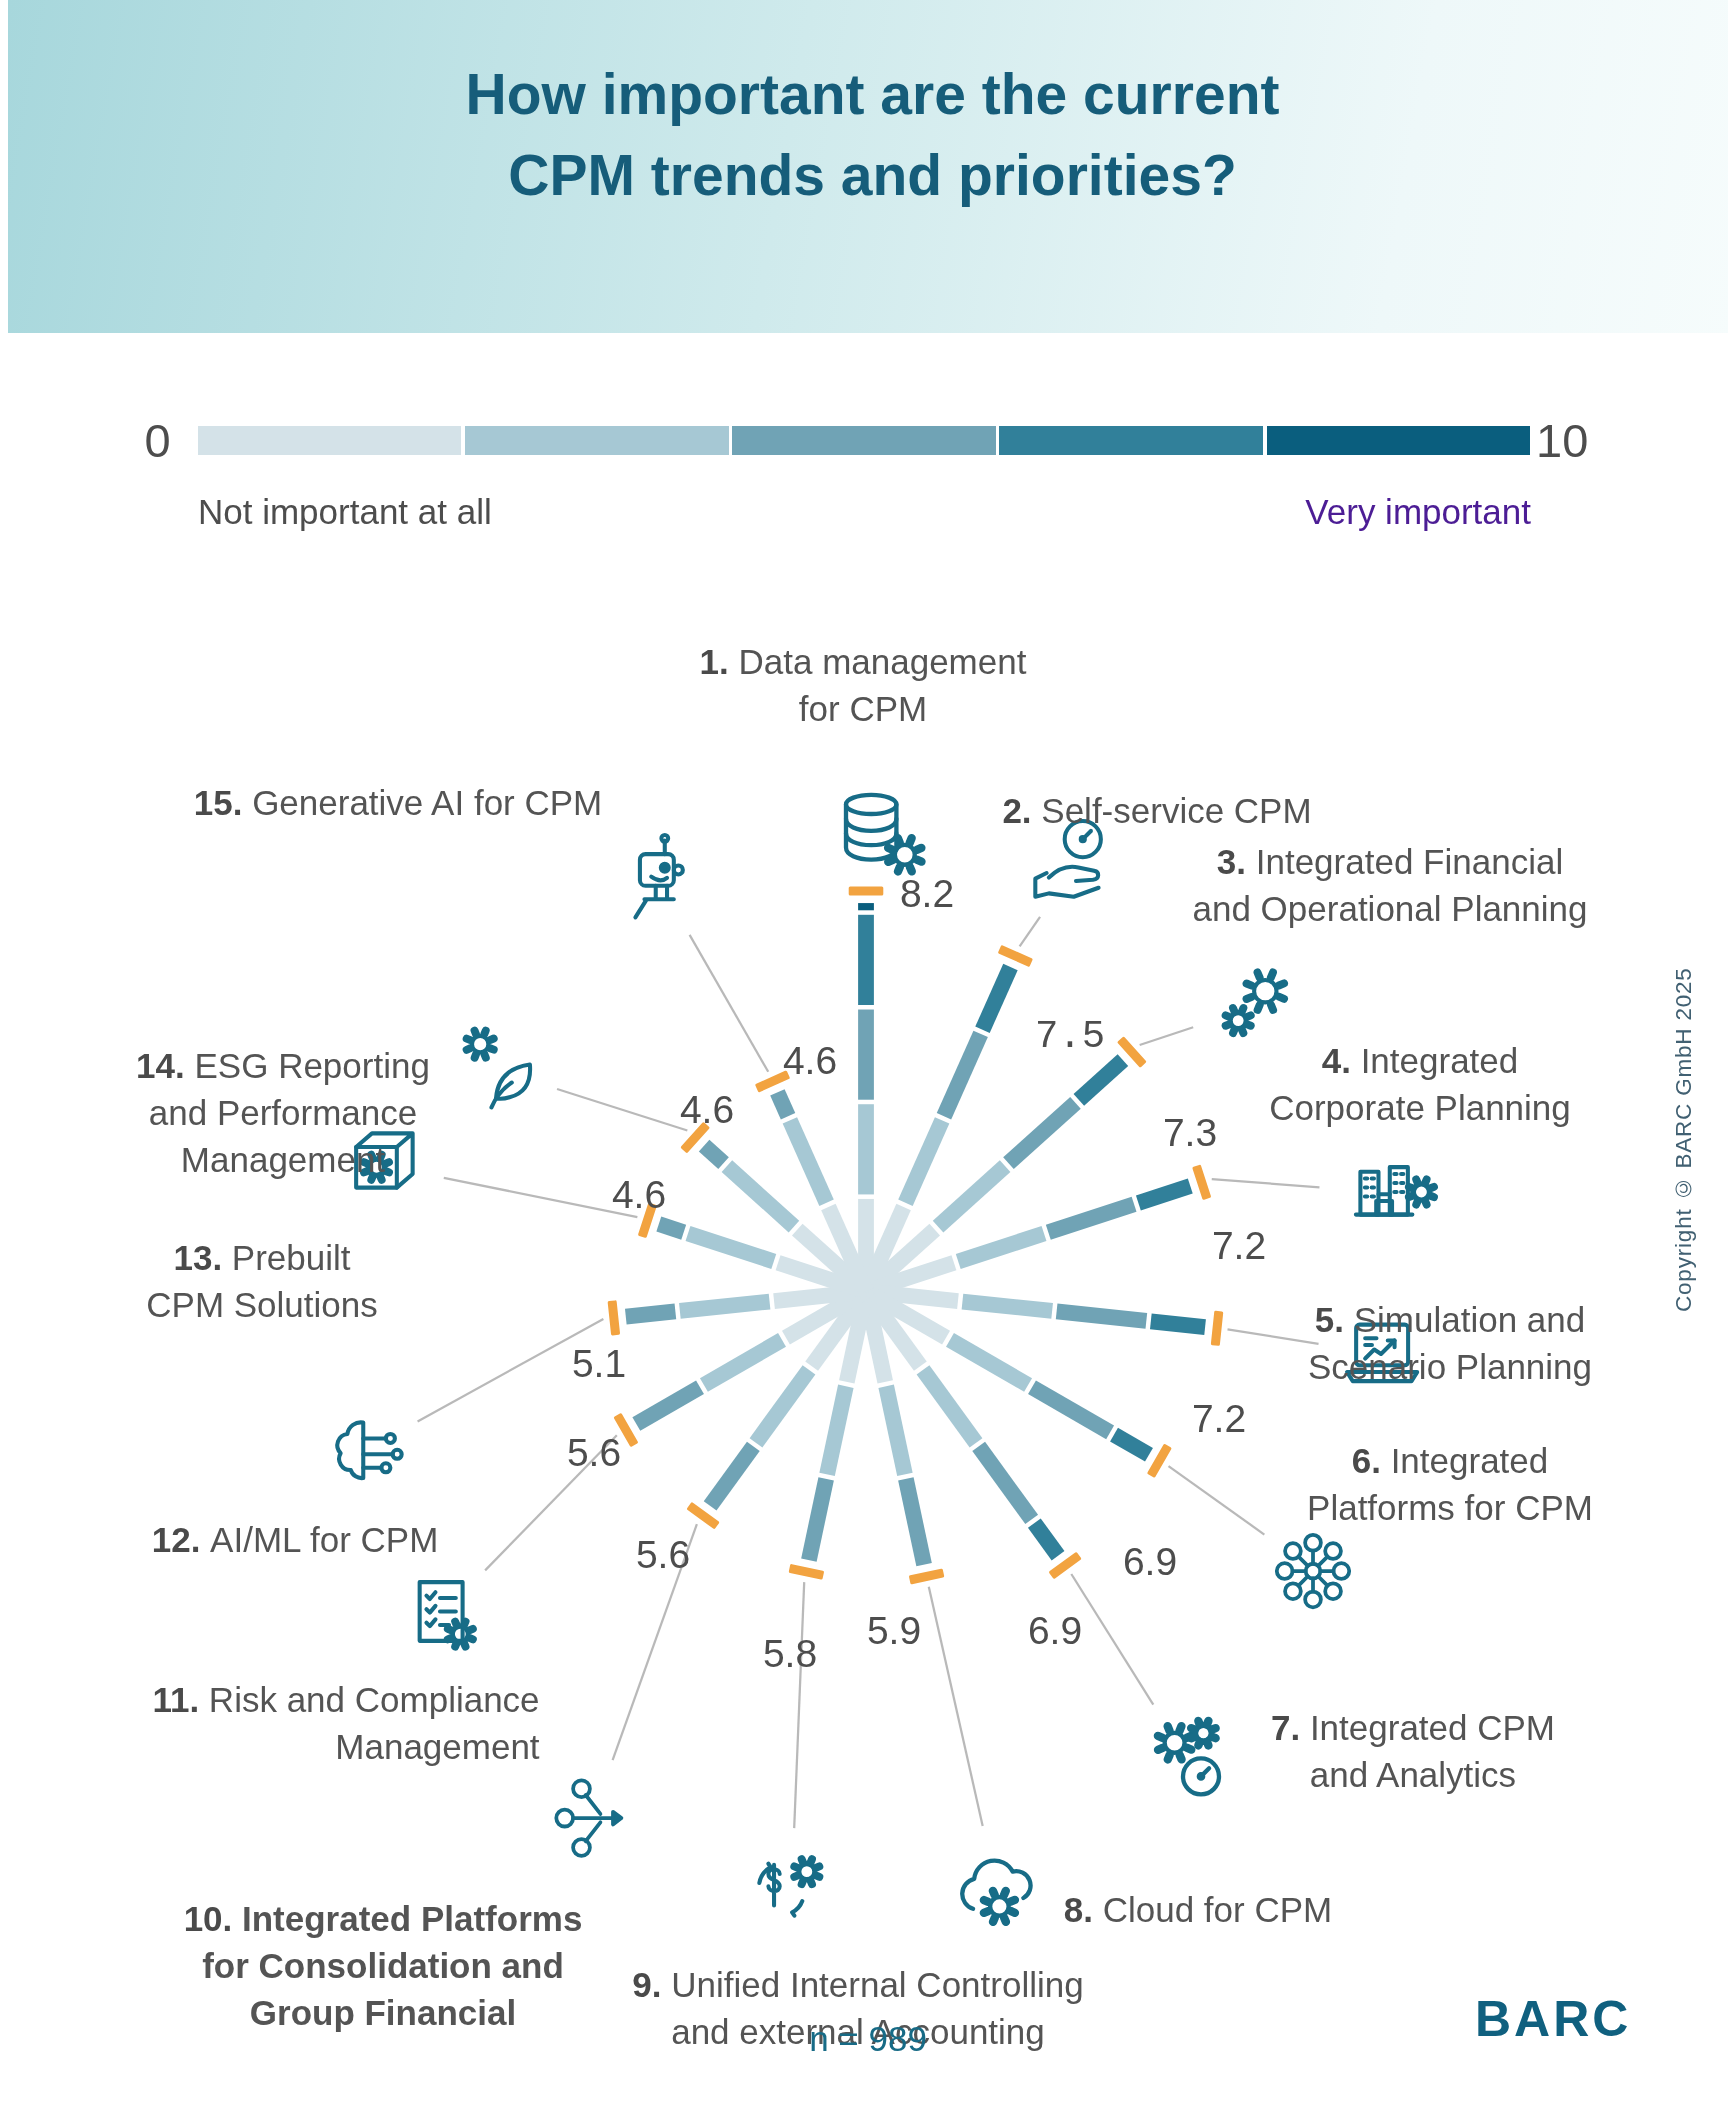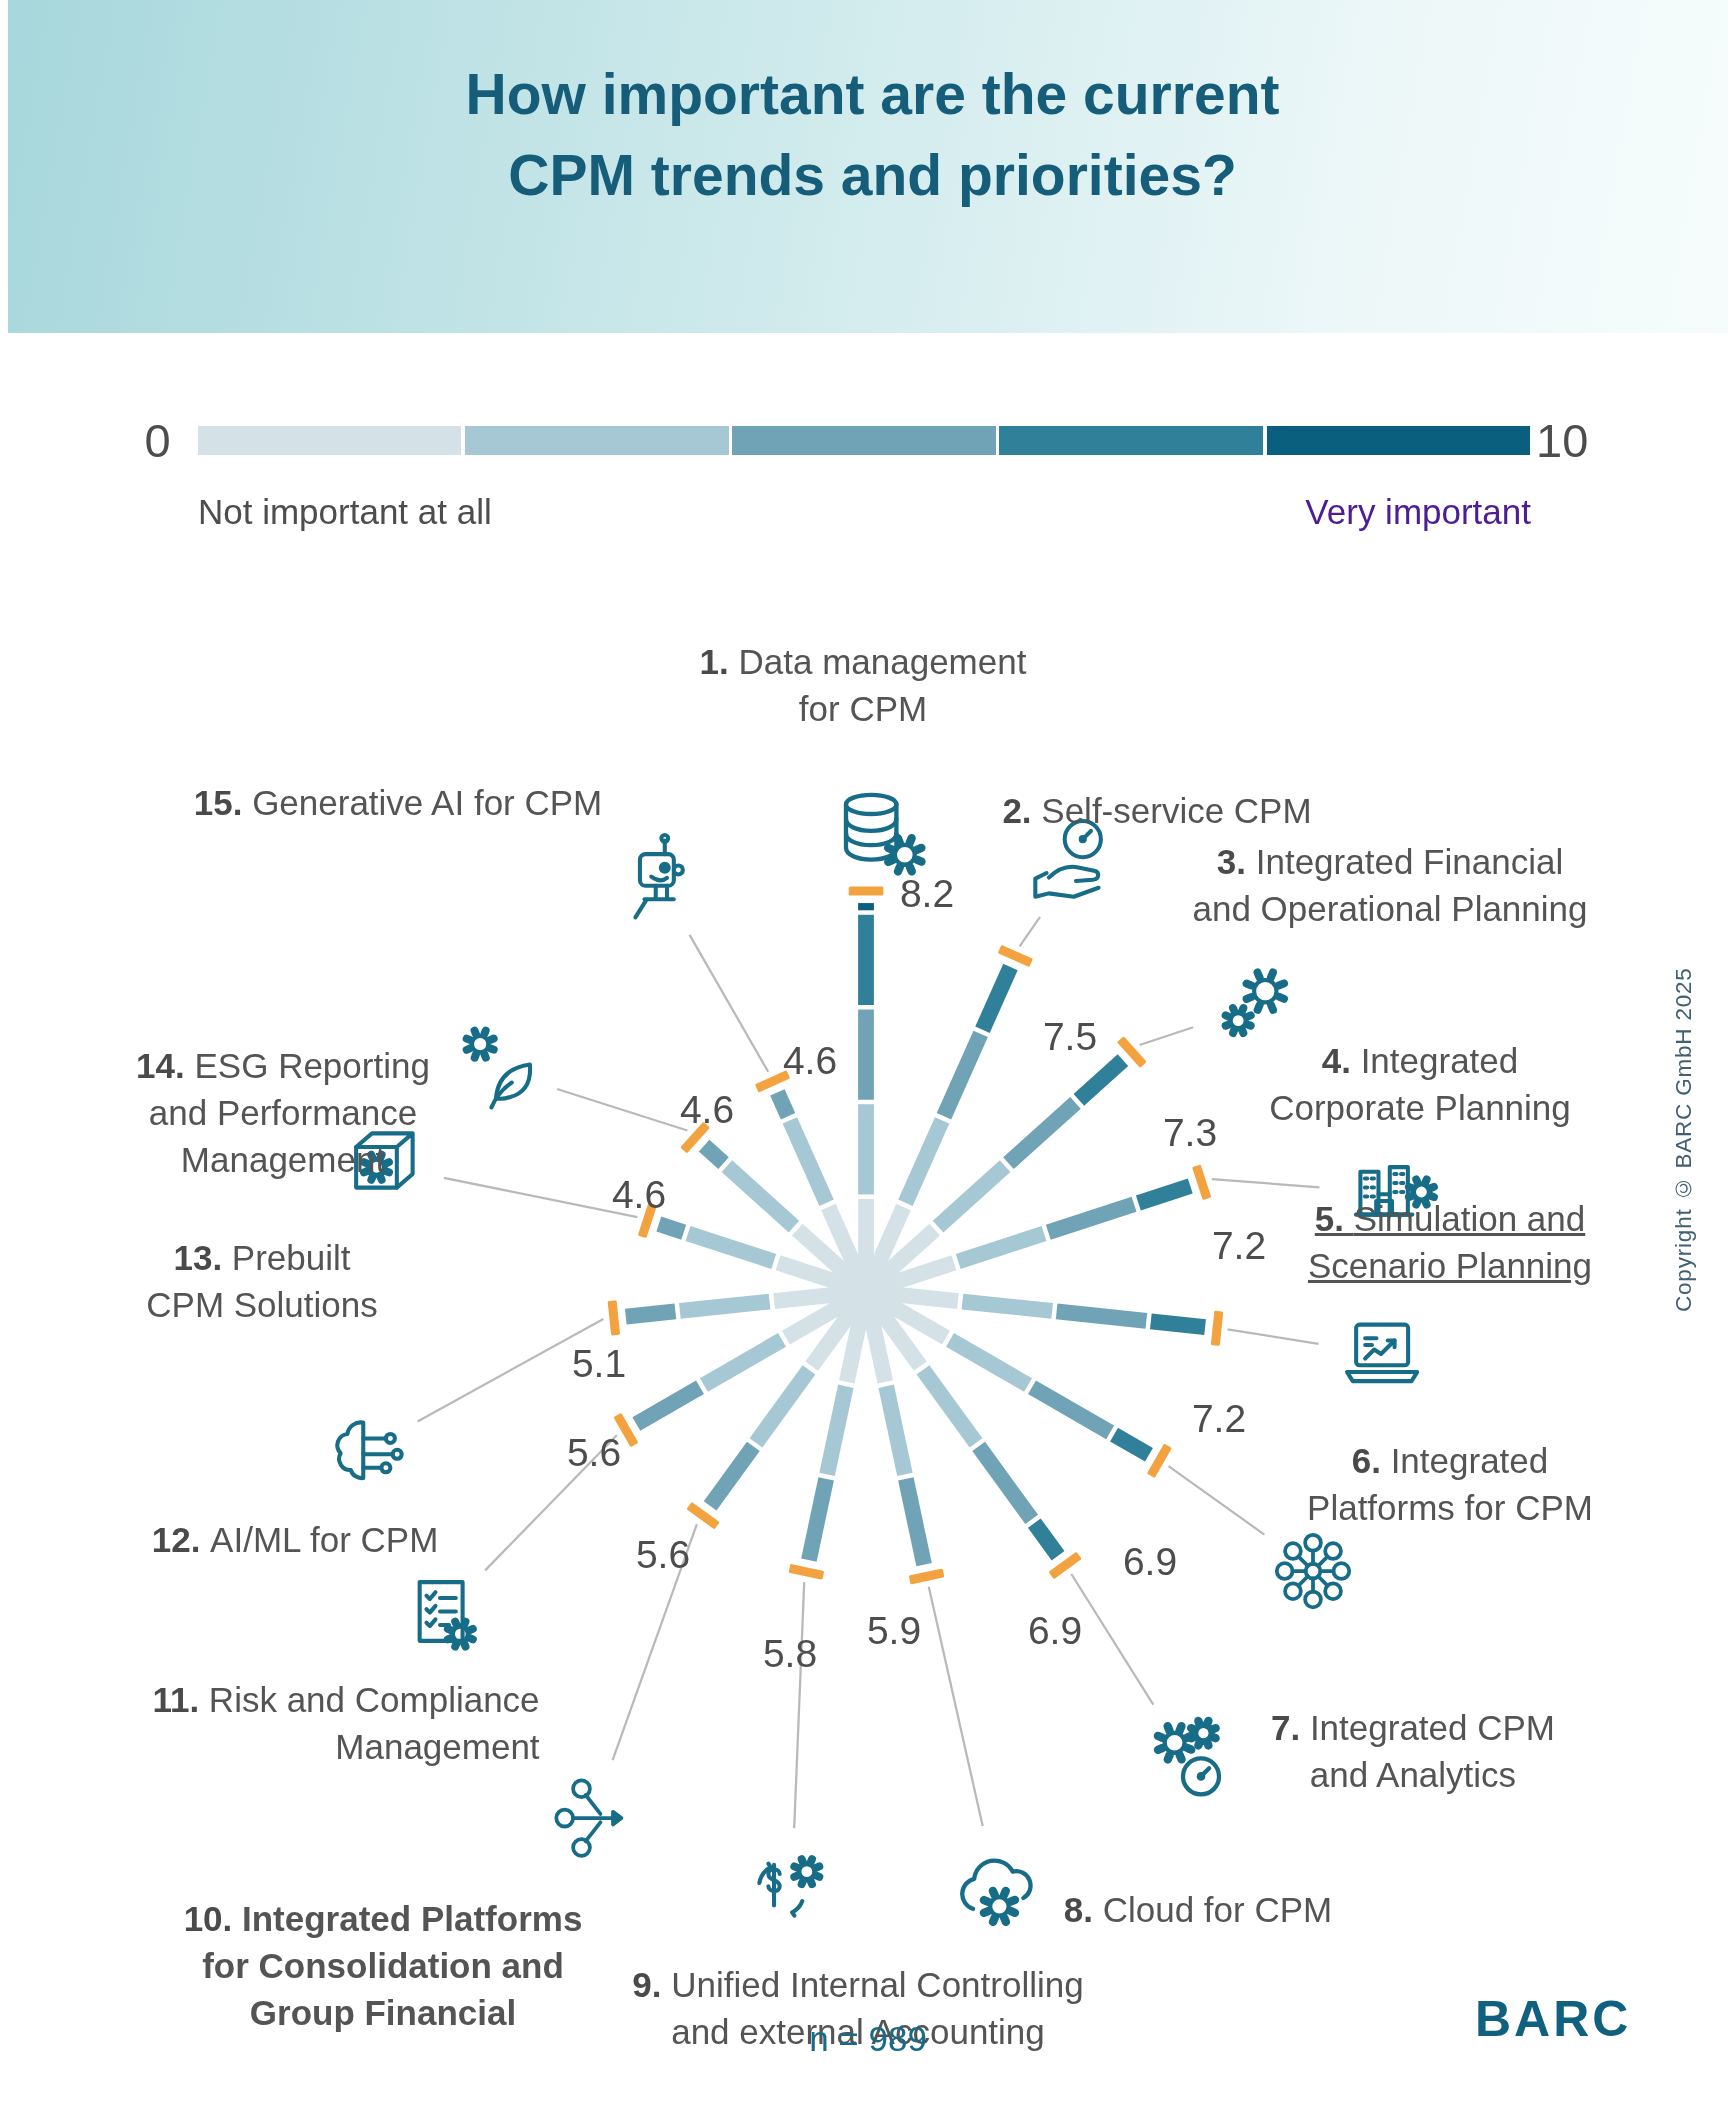--- a/index.html
+++ b/index.html
@@ -186,21 +186,21 @@
       <svg width="113" height="113" viewBox="0 0 100 100" fill="none" stroke="#176c87" stroke-width="3.6" stroke-linecap="round" stroke-linejoin="round" style="color:#176c87">
         <circle cx="56" cy="28" r="16"></circle>
         <path d="M56 28 L63.2 20.8"></path>
         <circle cx="56" cy="28" r="1.8" fill="currentColor"></circle>
         <path d="M26 62c8-8 16-11 26-9l14 3c5 1 5 7-1 8l-15 1M24 58l-10 5v16l12-3 22 3 22-8"></path>
       </svg>
     </div>
     <div class="item-label" style="left: 1157px; top: 810px;">
       <div><b>2. </b>Self-service CPM</div>
     </div>
-    <div class="value-label" style="left: 1070px; top: 1037px;">7.5</div>
+    <div class="value-label" style="left: 1070px; top: 1037px; font-family: Liberation Mono, monospace;">7.5</div>
     <div class="icon-box" style="left: 1254px; top: 1007px;">
       <svg width="113" height="113" viewBox="0 0 100 100" fill="none" stroke="#176c87" stroke-width="3.6" stroke-linecap="round" stroke-linejoin="round" style="color:#176c87">
         <circle cx="60" cy="36" r="9.9"></circle>
         <path stroke-width="7" d="M72.0 40.9 L76.6 42.8 M65.0 48.0 L66.9 52.6 M55.1 48.0 L53.2 52.6 M48.0 41.0 L43.4 42.9 M48.0 31.1 L43.4 29.2 M55.0 24.0 L53.1 19.4 M64.9 24.0 L66.8 19.4 M72.0 31.0 L76.6 29.1 "></path>
         <circle cx="36" cy="62" r="6.6"></circle>
         <path stroke-width="7" d="M44.0 65.3 L47.1 66.6 M39.3 70.0 L40.6 73.1 M32.7 70.0 L31.4 73.1 M28.0 65.3 L24.9 66.6 M28.0 58.7 L24.9 57.4 M32.7 54.0 L31.4 50.9 M39.3 54.0 L40.6 50.9 M44.0 58.7 L47.1 57.4 "></path>
       </svg>
     </div>
     <div class="item-label" style="left: 1390px; top: 885px;">
       <div><b>3. </b>Integrated Financial</div>
@@ -225,21 +225,21 @@
     <div class="value-label" style="left: 1239px; top: 1246px;">7.2</div>
     <div class="icon-box" style="left: 1381px; top: 1354px;">
       <svg width="113" height="113" viewBox="0 0 100 100" fill="none" stroke="#176c87" stroke-width="3.6" stroke-linecap="round" stroke-linejoin="round" style="color:#176c87">
         <rect x="28" y="24" width="46" height="36" rx="3"></rect>
         <path d="M20 66h62l-5 8H25z"></path>
         <path d="M36 36h10M36 42h6"></path>
         <path d="M36 54l8-8 6 4 12-12"></path>
         <path d="M56 38h6v6"></path>
       </svg>
     </div>
-    <div class="item-label" style="left: 1450px; top: 1242px; text-decoration: underline;">
+    <div class="item-label" style="left: 1450px; top: 1343px;">
       <div><b>5. </b>Simulation and</div>
       <div>Scenario Planning</div>
     </div>
     <div class="value-label" style="left: 1219px; top: 1419px;">7.2</div>
     <div class="icon-box" style="left: 1313px; top: 1569px;">
       <svg width="105" height="105" viewBox="0 0 100 100" fill="none" stroke="#176c87" stroke-width="3.6" stroke-linecap="round" stroke-linejoin="round" style="color:#176c87">
         <circle cx="50" cy="52" r="7"></circle>
         <circle cx="77.0" cy="52.0" r="7.5"></circle>
         <line x1="57.0" y1="52.0" x2="69.5" y2="52.0"></line>
         <circle cx="69.1" cy="71.1" r="7.5"></circle>

